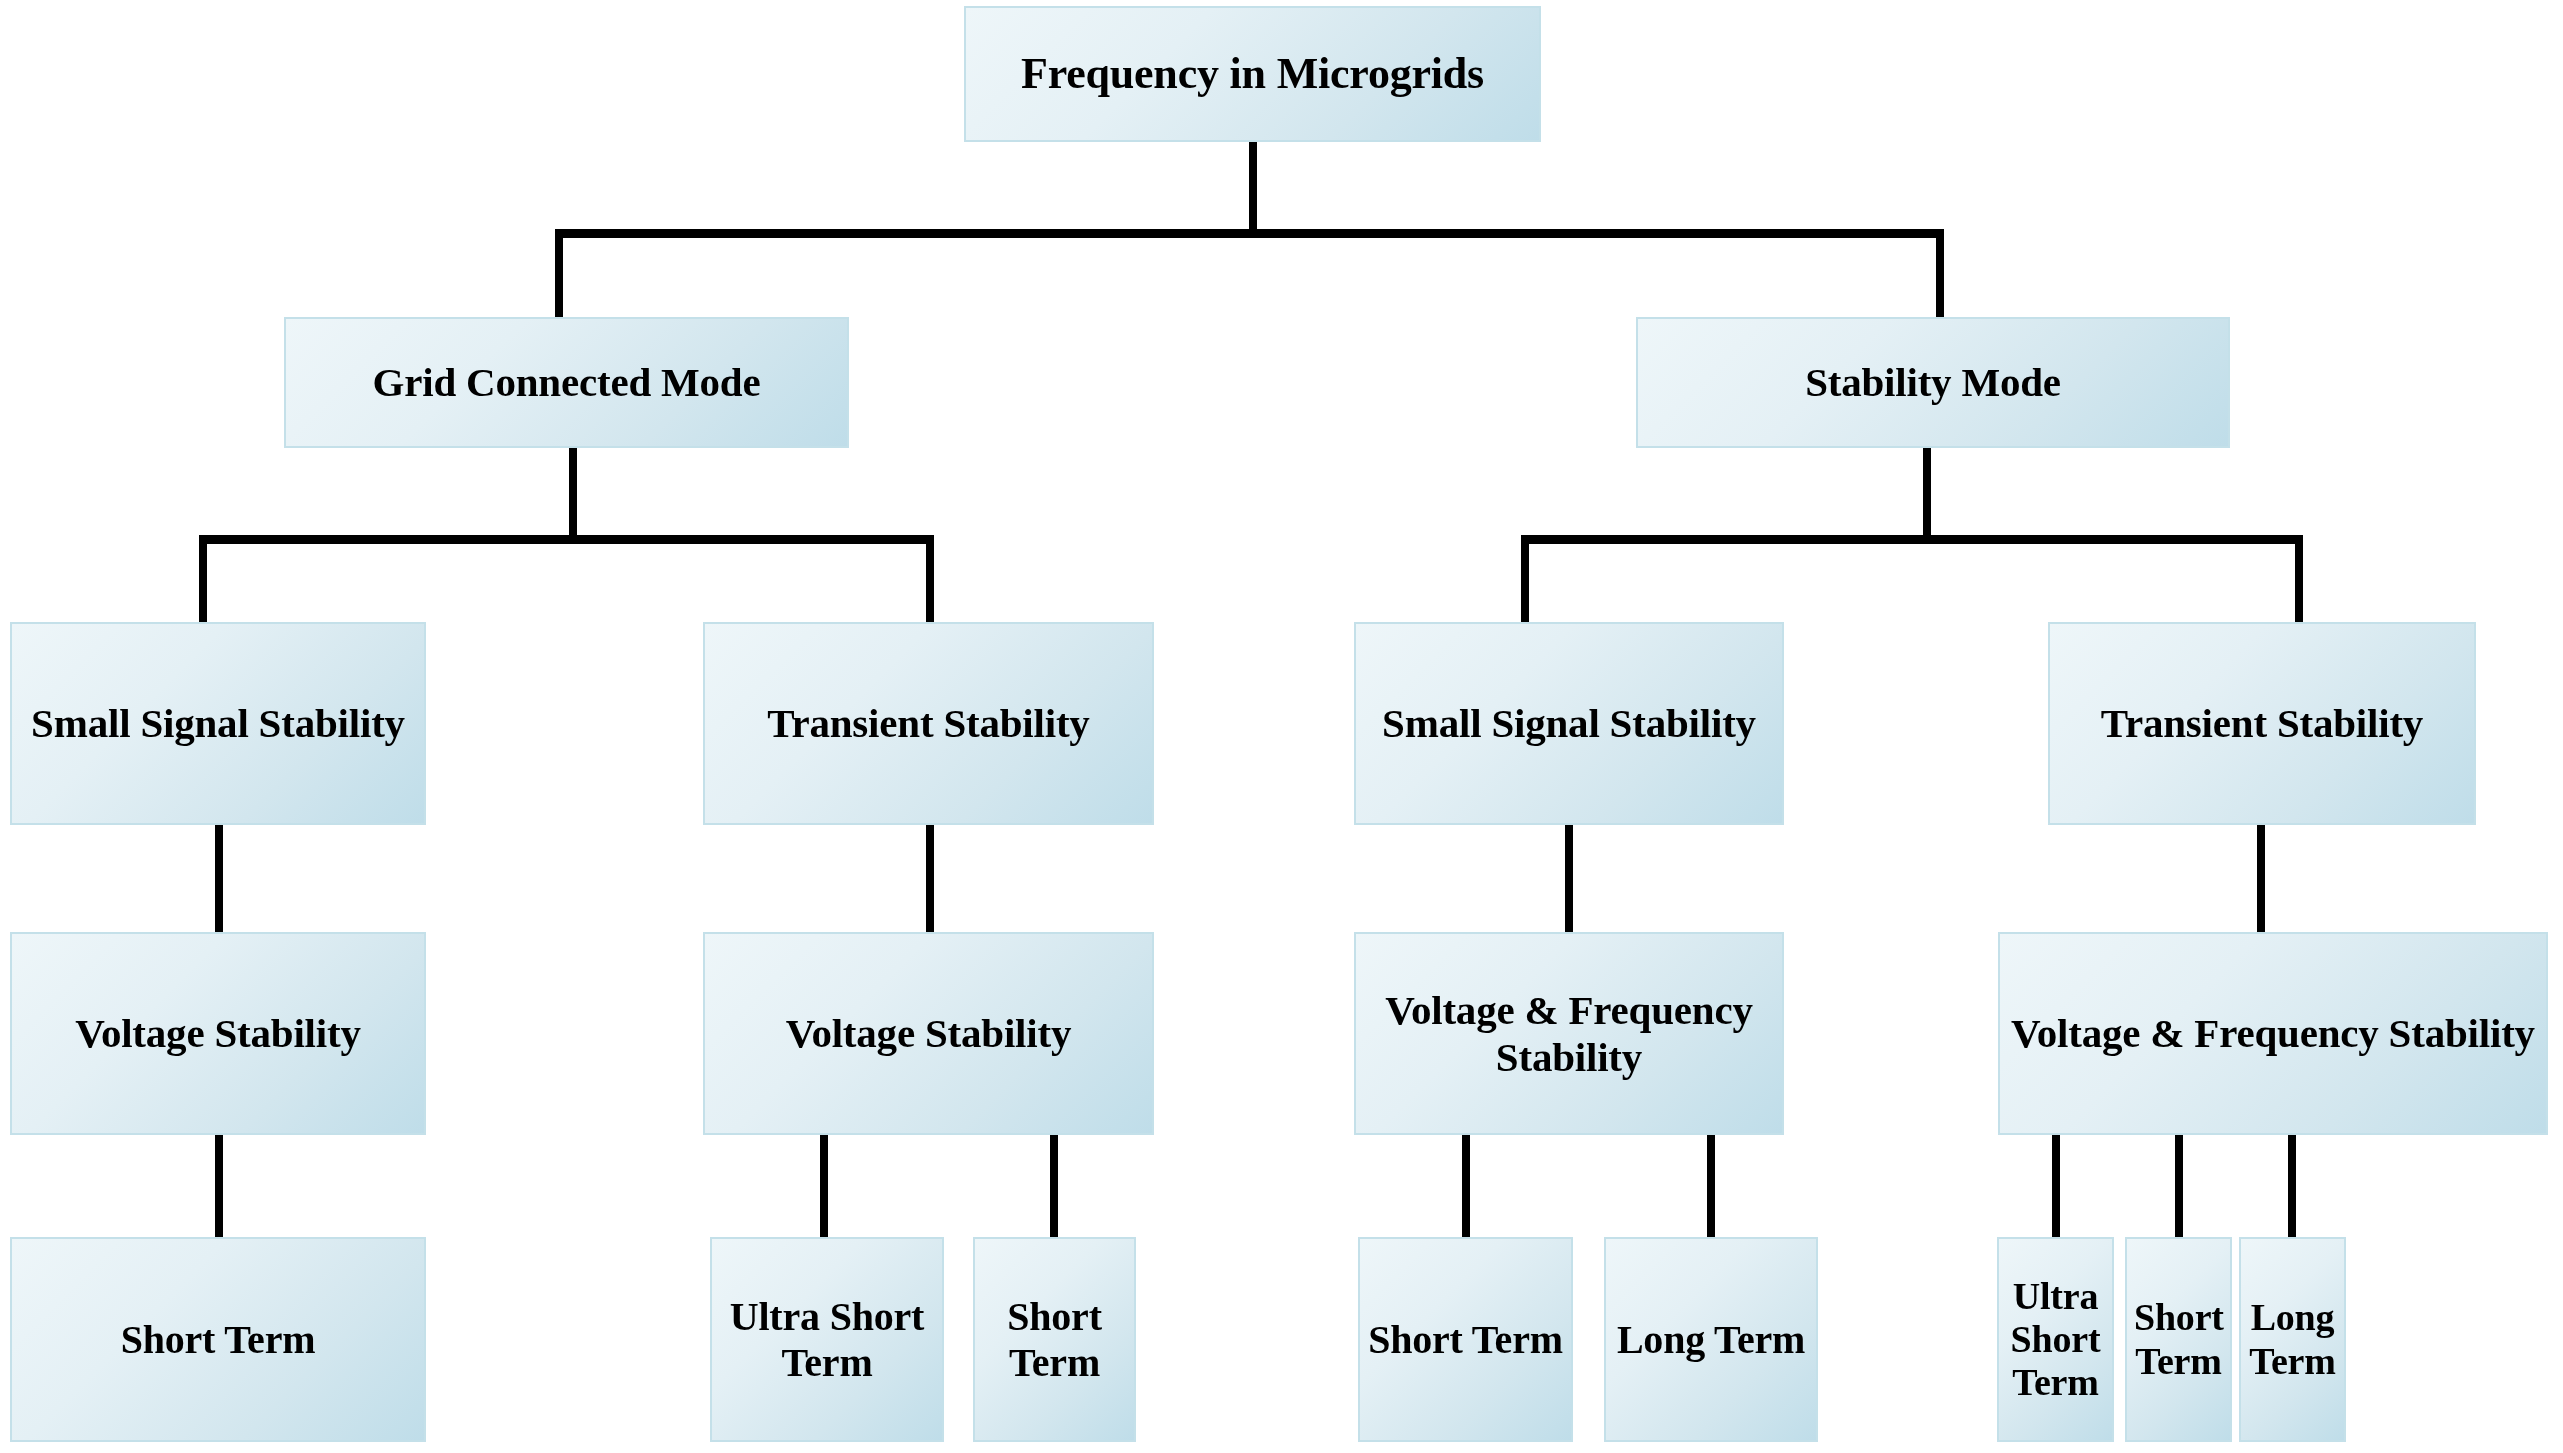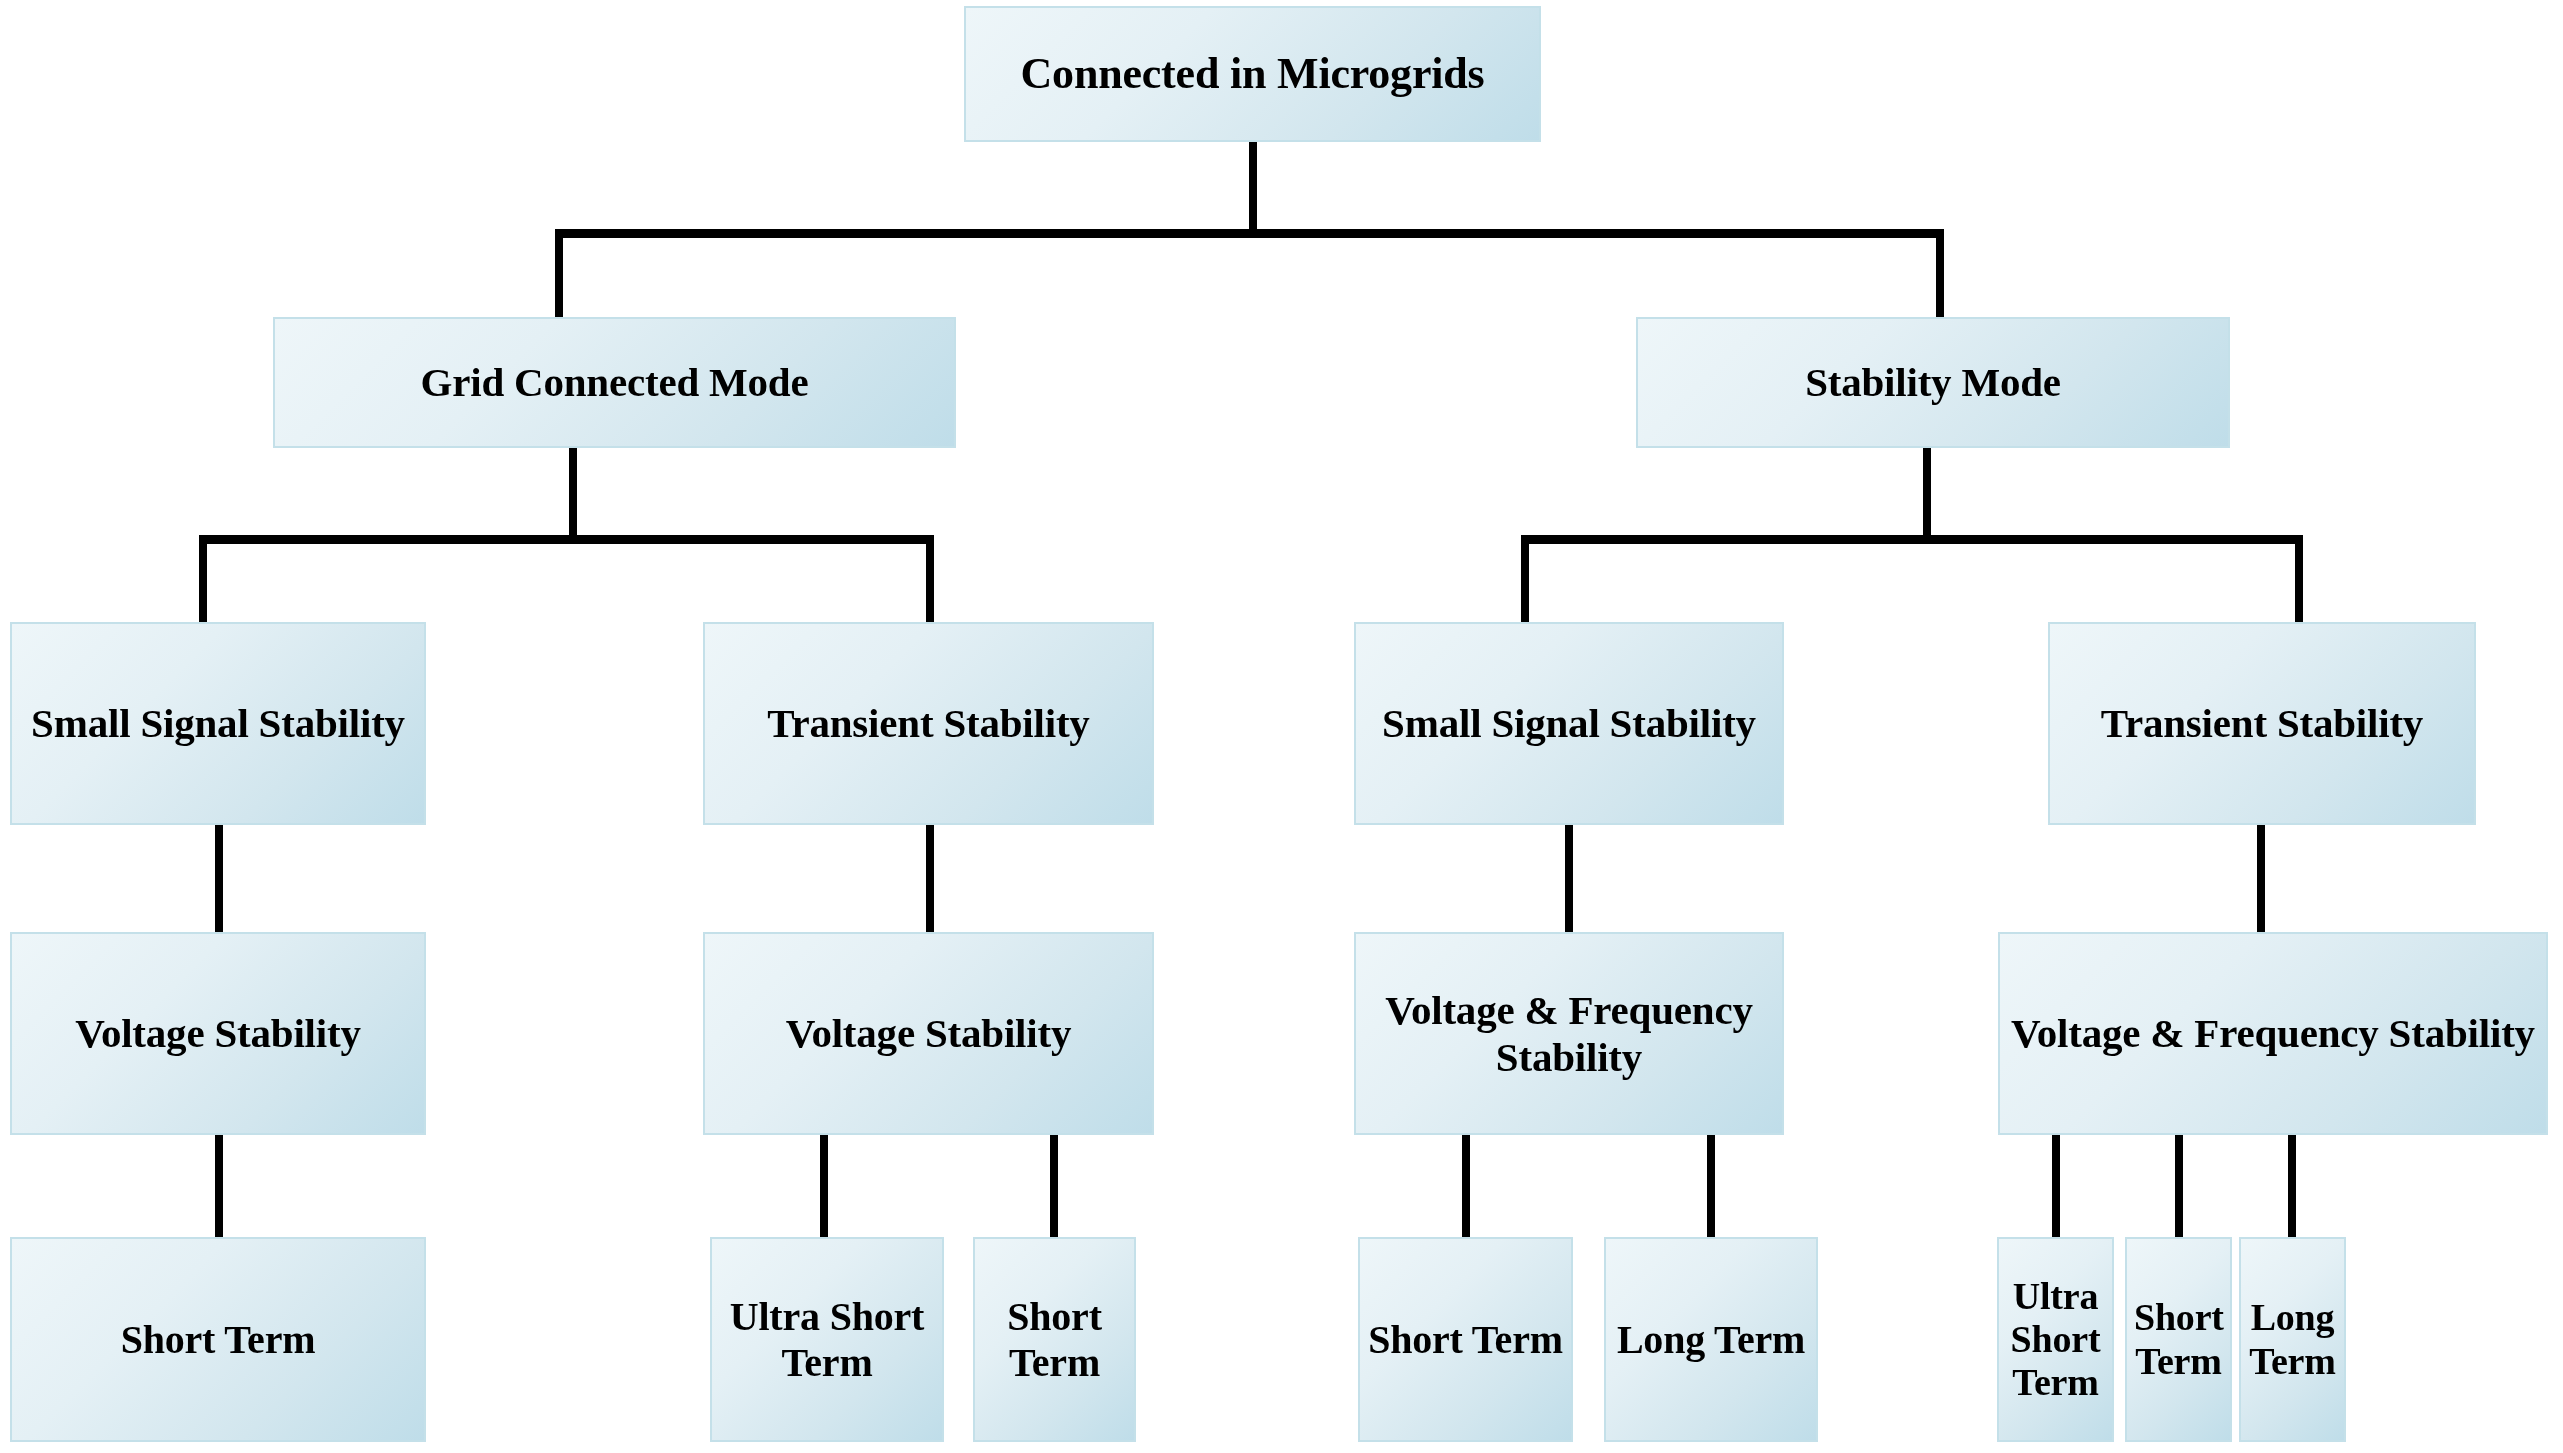--- a/index.html
+++ b/index.html
@@ -77,24 +77,24 @@
   <div class="connector conn-v" style="left:1050px; top:1132px; height:108px;"></div>
 
   <div class="connector conn-v" style="left:1462px; top:1132px; height:108px;"></div>
   <div class="connector conn-v" style="left:1707px; top:1132px; height:108px;"></div>
 
   <div class="connector conn-v" style="left:2052px; top:1132px; height:108px;"></div>
   <div class="connector conn-v" style="left:2175px; top:1132px; height:108px;"></div>
   <div class="connector conn-v" style="left:2288px; top:1132px; height:108px;"></div>
 
   <div class="node fs-root" style="left:964px; top:5.7px; width:577px; height:136px;">
-    <span>Connected in Microgrids</span>
+    <span>Frequency in Microgrids</span>
   </div>
 
-  <div class="node fs-l2" style="left:273px; top:317px; width:683px; height:131px;">
+  <div class="node fs-l2" style="left:284px; top:317px; width:565px; height:131px;">
     <span>Grid Connected Mode</span>
   </div>
 
   <div class="node fs-l2" style="left:1636px; top:317px; width:594px; height:131px;">
     <span>Stability Mode</span>
   </div>
 
   <div class="node fs-l3" style="left:10px; top:622px; width:416px; height:203px;">
     <span>Small Signal Stability</span>
   </div>

